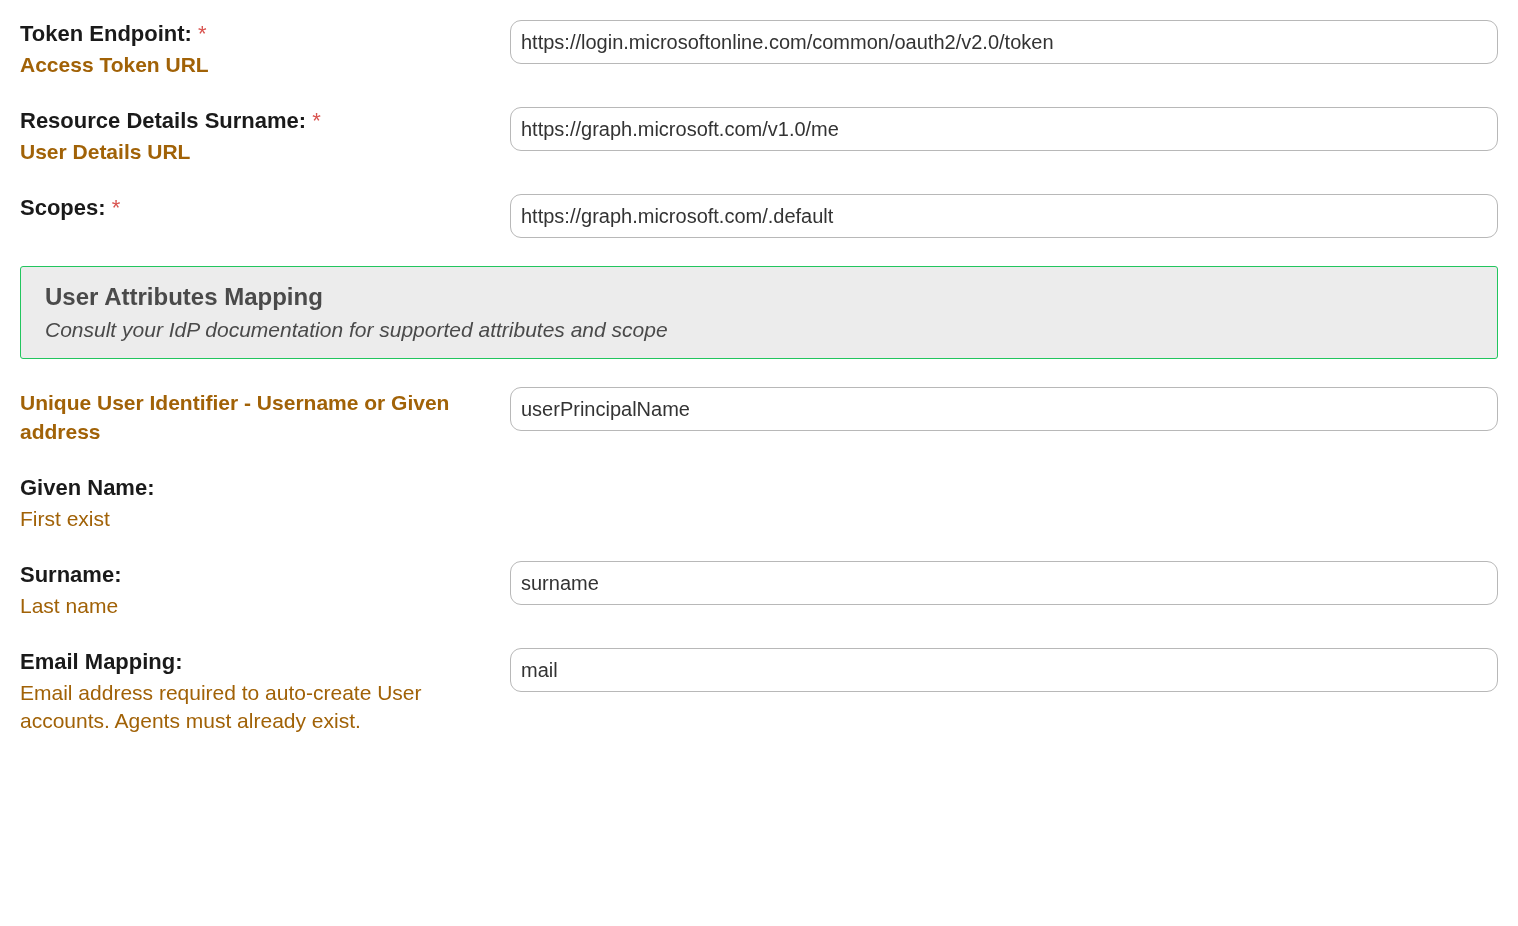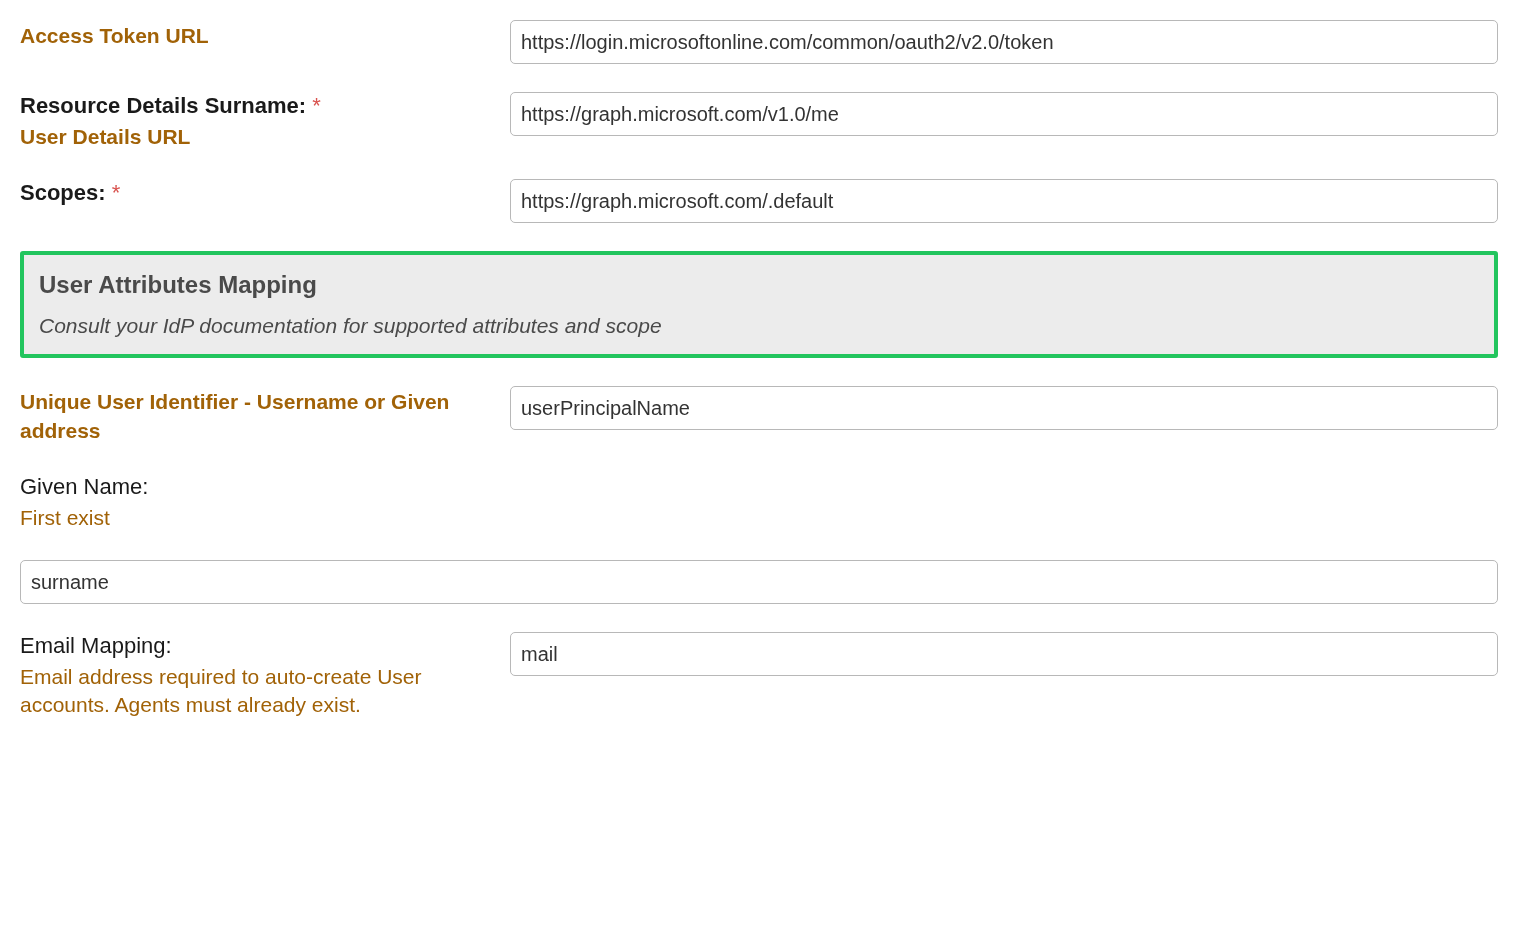--- a/index.html
+++ b/index.html
@@ -20,21 +20,21 @@
       flex-shrink: 0;
       padding-right: 20px;
     }
     .label-main {
       font-weight: 700;
       color: #1a1a1a;
       font-size: 22px;
       line-height: 1.3;
     }
     .label-main.light {
-      font-weight: 400;
+      font-weight: 700;
     }
     .required {
       color: #d9534f;
       font-weight: 400;
     }
     .label-sub {
       color: #a16207;
       font-size: 21px;
       font-weight: 600;
       line-height: 1.35;
@@ -45,52 +45,56 @@
     }
     .input-col {
       flex: 1;
     }
     input[type="text"] {
       width: 100%;
       padding: 8px 10px;
       font-size: 20px;
       font-family: inherit;
       border: 1px solid #b8b8b8;
-      border-radius: 5px;
+      border-radius: 11px;
       color: #333;
       background: #fff;
       line-height: 1.3;
     }
     .section-header {
       background: #ececec;
-      border: 4px solid #22c55e;
+      border: 1px solid #22c55e;
       border-radius: 3px;
-      padding: 14px 15px;
+      padding: 14px 24px;
       margin-bottom: 28px;
       margin-top: 12px;
     }
     .section-title {
       font-size: 24px;
       font-weight: 700;
       color: #4a4a4a;
       line-height: 1.3;
     }
     .section-subtitle {
       font-size: 21px;
       font-style: italic;
       color: #4a4a4a;
       line-height: 1.35;
-      margin-top: 12px;
+      margin-top: 4px;
     }
   </style>
 </head>
 <body>
 
 <div class="form-row">
   <div class="label-col">
+    <div class="label-main">
+      <span>Token Endpoint:</span>
+      <span class="required">*</span>
+    </div>
     <div class="label-sub">Access Token URL</div>
   </div>
   <div class="input-col">
     <input type="text" value="https://login.microsoftonline.com/common/oauth2/v2.0/token" style="">
   </div>
 </div>
 
 <div class="form-row">
   <div class="label-col">
     <div class="label-main">
@@ -131,20 +135,24 @@
 </div>
 
 <div class="form-row">
   <div class="label-col">
     <div class="label-main light">Given Name:</div>
     <div class="label-sub light">First exist</div>
   </div>
 </div>
 
 <div class="form-row">
+  <div class="label-col">
+    <div class="label-main light">Surname:</div>
+    <div class="label-sub light">Last name</div>
+  </div>
   <div class="input-col">
     <input type="text" value="surname" style="">
   </div>
 </div>
 
 <div class="form-row">
   <div class="label-col">
     <div class="label-main light">Email Mapping:</div>
     <div class="label-sub light">Email address required to auto-create User accounts. Agents must already exist.</div>
   </div>

